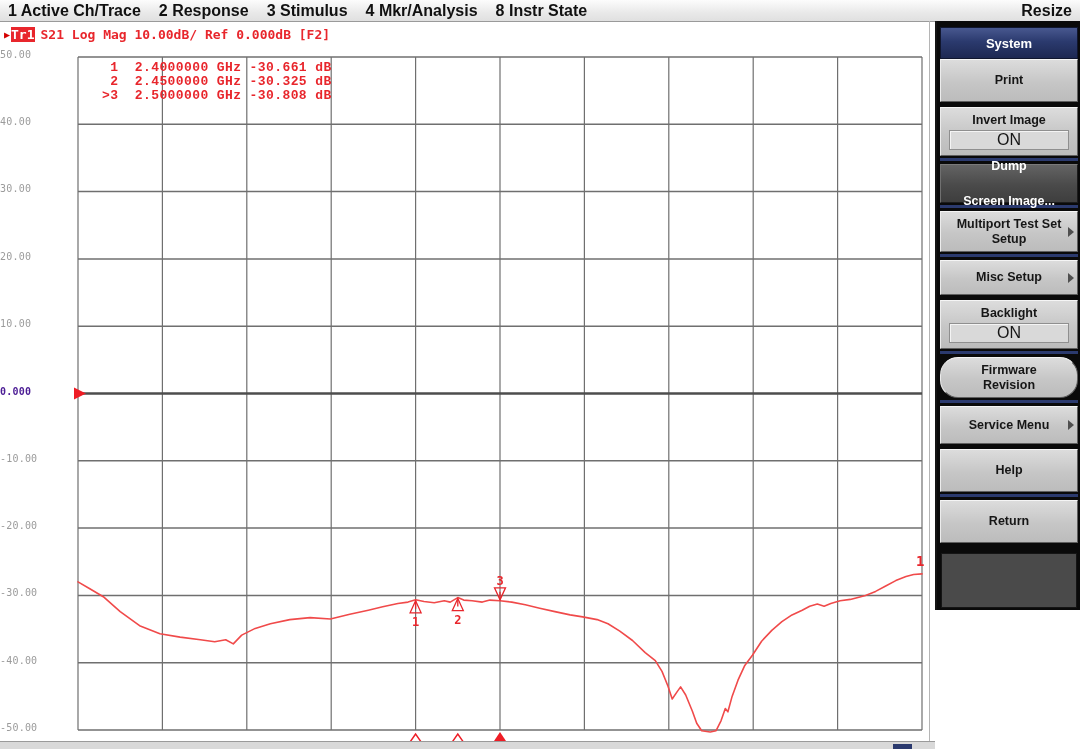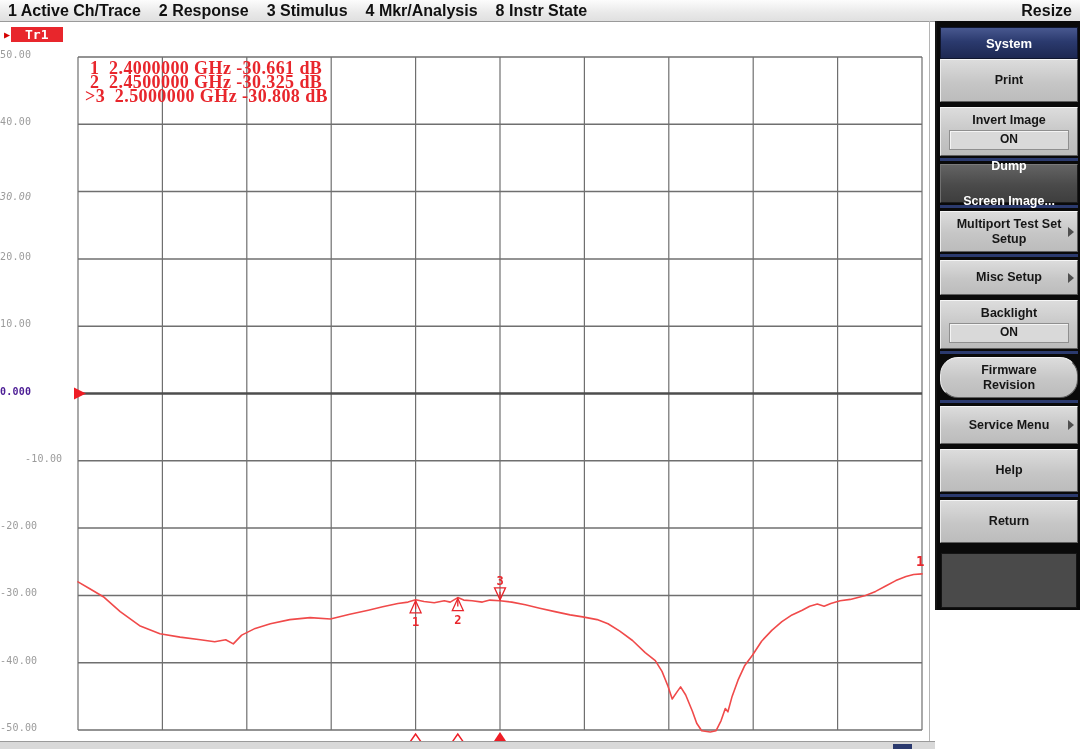--- a/index.html
+++ b/index.html
@@ -17,32 +17,32 @@
   }
   .menu-item{margin-left:8px;margin-right:10px;white-space:nowrap;cursor:default;}
   #resize-label{margin-left:auto;margin-right:8px;}
   
   #trace-header{
     position:absolute;left:4px;top:26px;height:16px;display:flex;align-items:center;
     font-family:"DejaVu Sans Mono",monospace;font-size:13px;font-weight:bold;color:#e8262c;
     white-space:pre;
   }
   #trace-arrow{color:#d40000;font-size:10px;margin-right:1px;}
-  #trace-badge{background:#e8262c;color:#ffffff;padding:0 14px;margin-right:6px;}
+  #trace-badge{background:#e8262c;color:#ffffff;padding:0 0;margin-right:6px;}
   
   #plot-svg{position:absolute;left:66px;top:50px;width:876px;height:699px;}
   .ylabel{
     position:absolute;left:0;width:72px;
     font-family:"DejaVu Sans Mono",monospace;font-size:10px;color:#9b9b9b;
     letter-spacing:.2px;white-space:pre;
   }
   .ylabel.ref{color:#4c1d95;font-weight:bold;}
   #marker-readout{
-    position:absolute;left:85px;top:61px;
-    font-family:Liberation Serif, serif;font-size:18px;line-height:14px;
+    position:absolute;left:102px;top:61px;
+    font-family:Liberation Mono, monospace;font-size:13px;line-height:14px;
     color:#e8262c;white-space:pre;letter-spacing:.4px;font-weight:bold;
   }
   #vline-strip{position:absolute;left:929px;top:21px;width:1px;height:720px;background:#b5b5b5;}
   
   #bottom-strip{
     position:absolute;left:0;top:741px;width:935px;height:8px;
     background:#d9d9d9;border-top:1px solid #9a9a9a;
   }
   #bottom-grip{position:absolute;left:893px;top:744px;width:19px;height:5px;background:#2b3a6e;}
   
@@ -67,21 +67,21 @@
     text-align:center;cursor:default;box-sizing:border-box;
   }
   .sbtn.dark{
     background:linear-gradient(#636363,#4a4a4a 55%,#3e3e3e);
     color:#ffffff;border-top:1px solid #7a7a7a;border-left:1px solid #707070;
     border-right:1px solid #1c1c1c;border-bottom:1px solid #1c1c1c;gap:20px;
   }
   .sbtn .toggle-box{
     margin-top:2px;width:118px;height:18px;line-height:17px;
     background:#d9d9d9;border:1px solid #8f8f8f;
-    box-shadow:inset 1px 1px 0 #f4f4f4;font-size:12px;font-weight:700;
+    box-shadow:inset 1px 1px 0 #f4f4f4;font-size:16px;font-weight:400;
   }
   .sbtn .arrow{
     position:absolute;right:3px;top:50%;margin-top:-5px;width:0;height:0;
     border-left:6px solid #4f4f4f;border-top:5px solid transparent;border-bottom:5px solid transparent;
   }
   .sgap{flex:0 0 5px;}
   .sep{
     flex:0 0 8px;
     background:linear-gradient(#0a0a0a 0 2px,#2b3a6e 2px 5px,#0a0a0a 5px 8px);
   }
@@ -99,30 +99,31 @@
       <span class="menu-item">3 Stimulus</span>
       <span class="menu-item">4 Mkr/Analysis</span>
       <span class="menu-item">8 Instr State</span>
     </span>
   <span id="resize-label" class="menu-item">Resize</span>
 </div>
 
 <div id="trace-header">
   <span id="trace-arrow">▶</span>
   <span id="trace-badge">Tr1</span>
+  <span id="trace-text">S21 Log Mag 10.00dB/ Ref 0.000dB [F2]</span>
 </div>
 
 <div id="y-axis-labels">
     <div class="ylabel" style="top: 49px;">50.00</div>
     <div class="ylabel" style="top: 116.3px;">40.00</div>
-    <div class="ylabel" style="top: 191px; font-style: italic;">30.00</div>
+    <div class="ylabel" style="top: 183px;">30.00</div>
     <div class="ylabel" style="top: 250.9px;">20.00</div>
     <div class="ylabel" style="top: 318.2px;">10.00</div>
     <div class="ylabel ref" style="top: 385.5px;">0.000</div>
-    <div class="ylabel" style="top: 452.8px; padding-left: 25px;">-10.00</div>
+    <div class="ylabel" style="top: 452.8px;">-10.00</div>
     <div class="ylabel" style="top: 520.1px;">-20.00</div>
     <div class="ylabel" style="top: 587.4px;">-30.00</div>
     <div class="ylabel" style="top: 654.7px;">-40.00</div>
     <div class="ylabel" style="top: 722px;">-50.00</div>
   </div>
 <svg id="plot-svg" viewBox="0 0 876 699">
     <line x1="12" y1="7" x2="12" y2="680" stroke="#6f6f6f" stroke-width="1.2"></line>
     <line x1="96.4" y1="7" x2="96.4" y2="680" stroke="#6f6f6f" stroke-width="1.2"></line>
     <line x1="180.8" y1="7" x2="180.8" y2="680" stroke="#6f6f6f" stroke-width="1.2"></line>
     <line x1="265.2" y1="7" x2="265.2" y2="680" stroke="#6f6f6f" stroke-width="1.2"></line>

